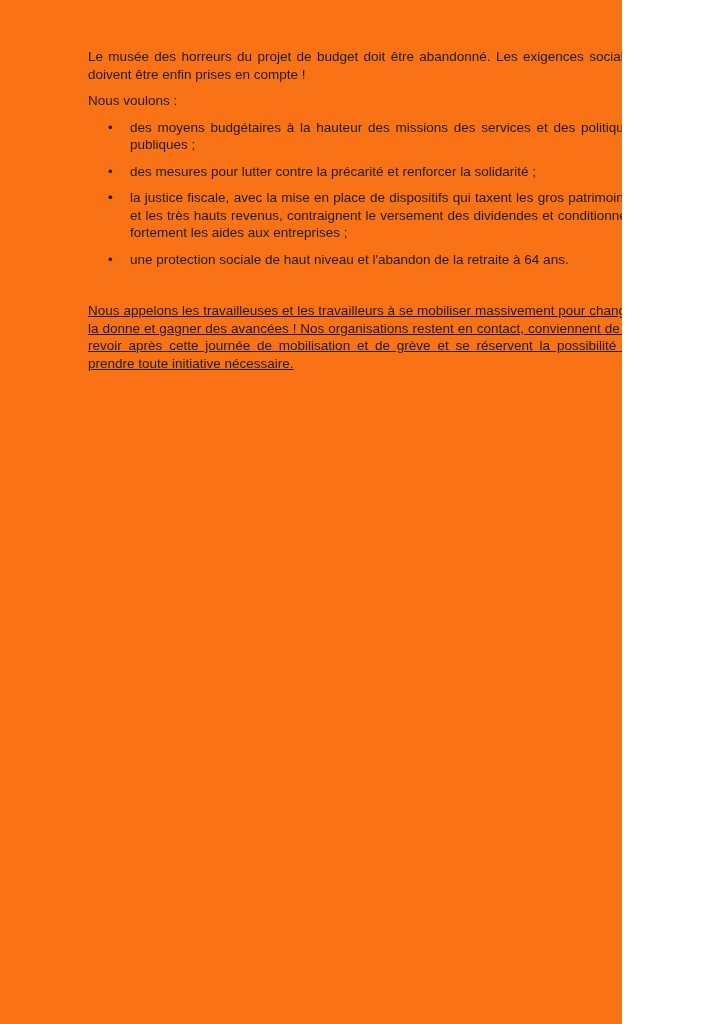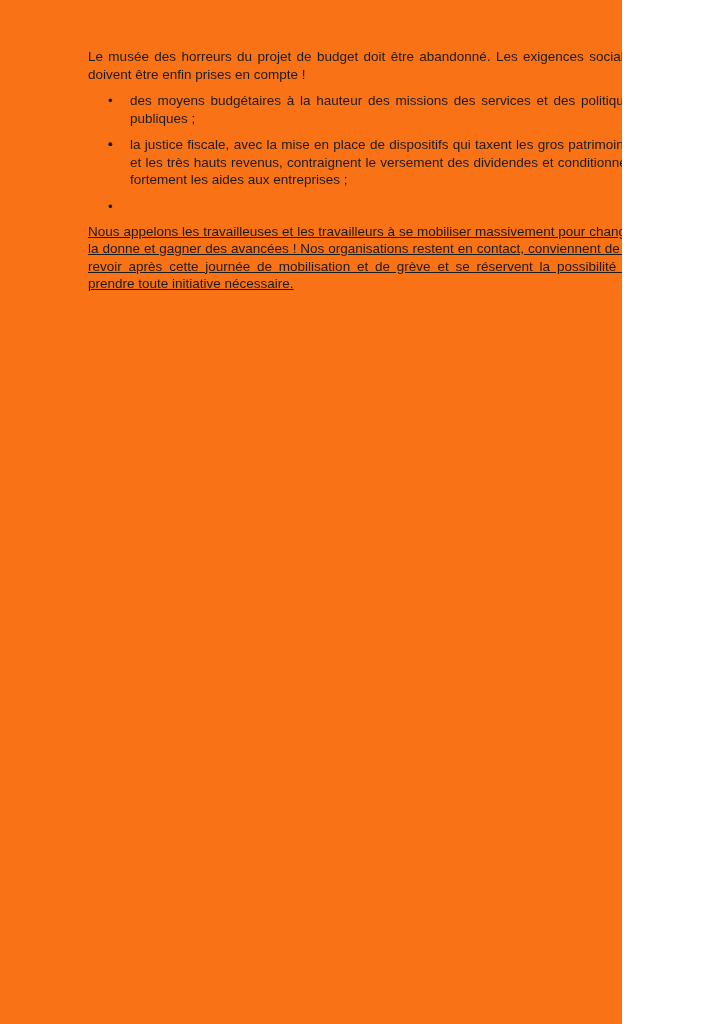--- a/index.html
+++ b/index.html
@@ -50,37 +50,40 @@
   }
 </style>
 </head>
 <body>
 
 <div class="page">
   <div class="content">
 
     <p>Le musée des horreurs du projet de budget doit être abandonné. Les exigences sociales doivent être enfin prises en compte !</p>
 
+    <p>Nous voulons :</p>
 
     <ul class="bullet-list">
       <li class="bullet-item">
         <span class="bullet-marker">•</span>
         <span>des moyens budgétaires à la hauteur des missions des services et des politiques publiques ;</span>
       </li>
       <li class="bullet-item">
         <span class="bullet-marker">•</span>
+        <span>des mesures pour lutter contre la précarité et renforcer la solidarité ;</span>
       </li>
       <li class="bullet-item">
         <span class="bullet-marker">•</span>
       </li>
       <li class="bullet-item">
         <span class="bullet-marker">•</span>
         <span>la justice fiscale, avec la mise en place de dispositifs qui taxent les gros patrimoines et les très hauts revenus, contraignent le versement des dividendes et conditionnent fortement les aides aux entreprises ;</span>
       </li>
       <li class="bullet-item">
         <span class="bullet-marker">•</span>
+        <span>une protection sociale de haut niveau et l'abandon de la retraite à 64 ans.</span>
       </li>
     </ul>
 
     <p class="closing-para">Nous appelons les travailleuses et les travailleurs à se mobiliser massivement pour changer la donne et gagner des avancées ! Nos organisations restent en contact, conviennent de se revoir après cette journée de mobilisation et de grève et se réservent la possibilité de prendre toute initiative nécessaire.</p>
 
   </div>
 </div>
 
 </body></html>

